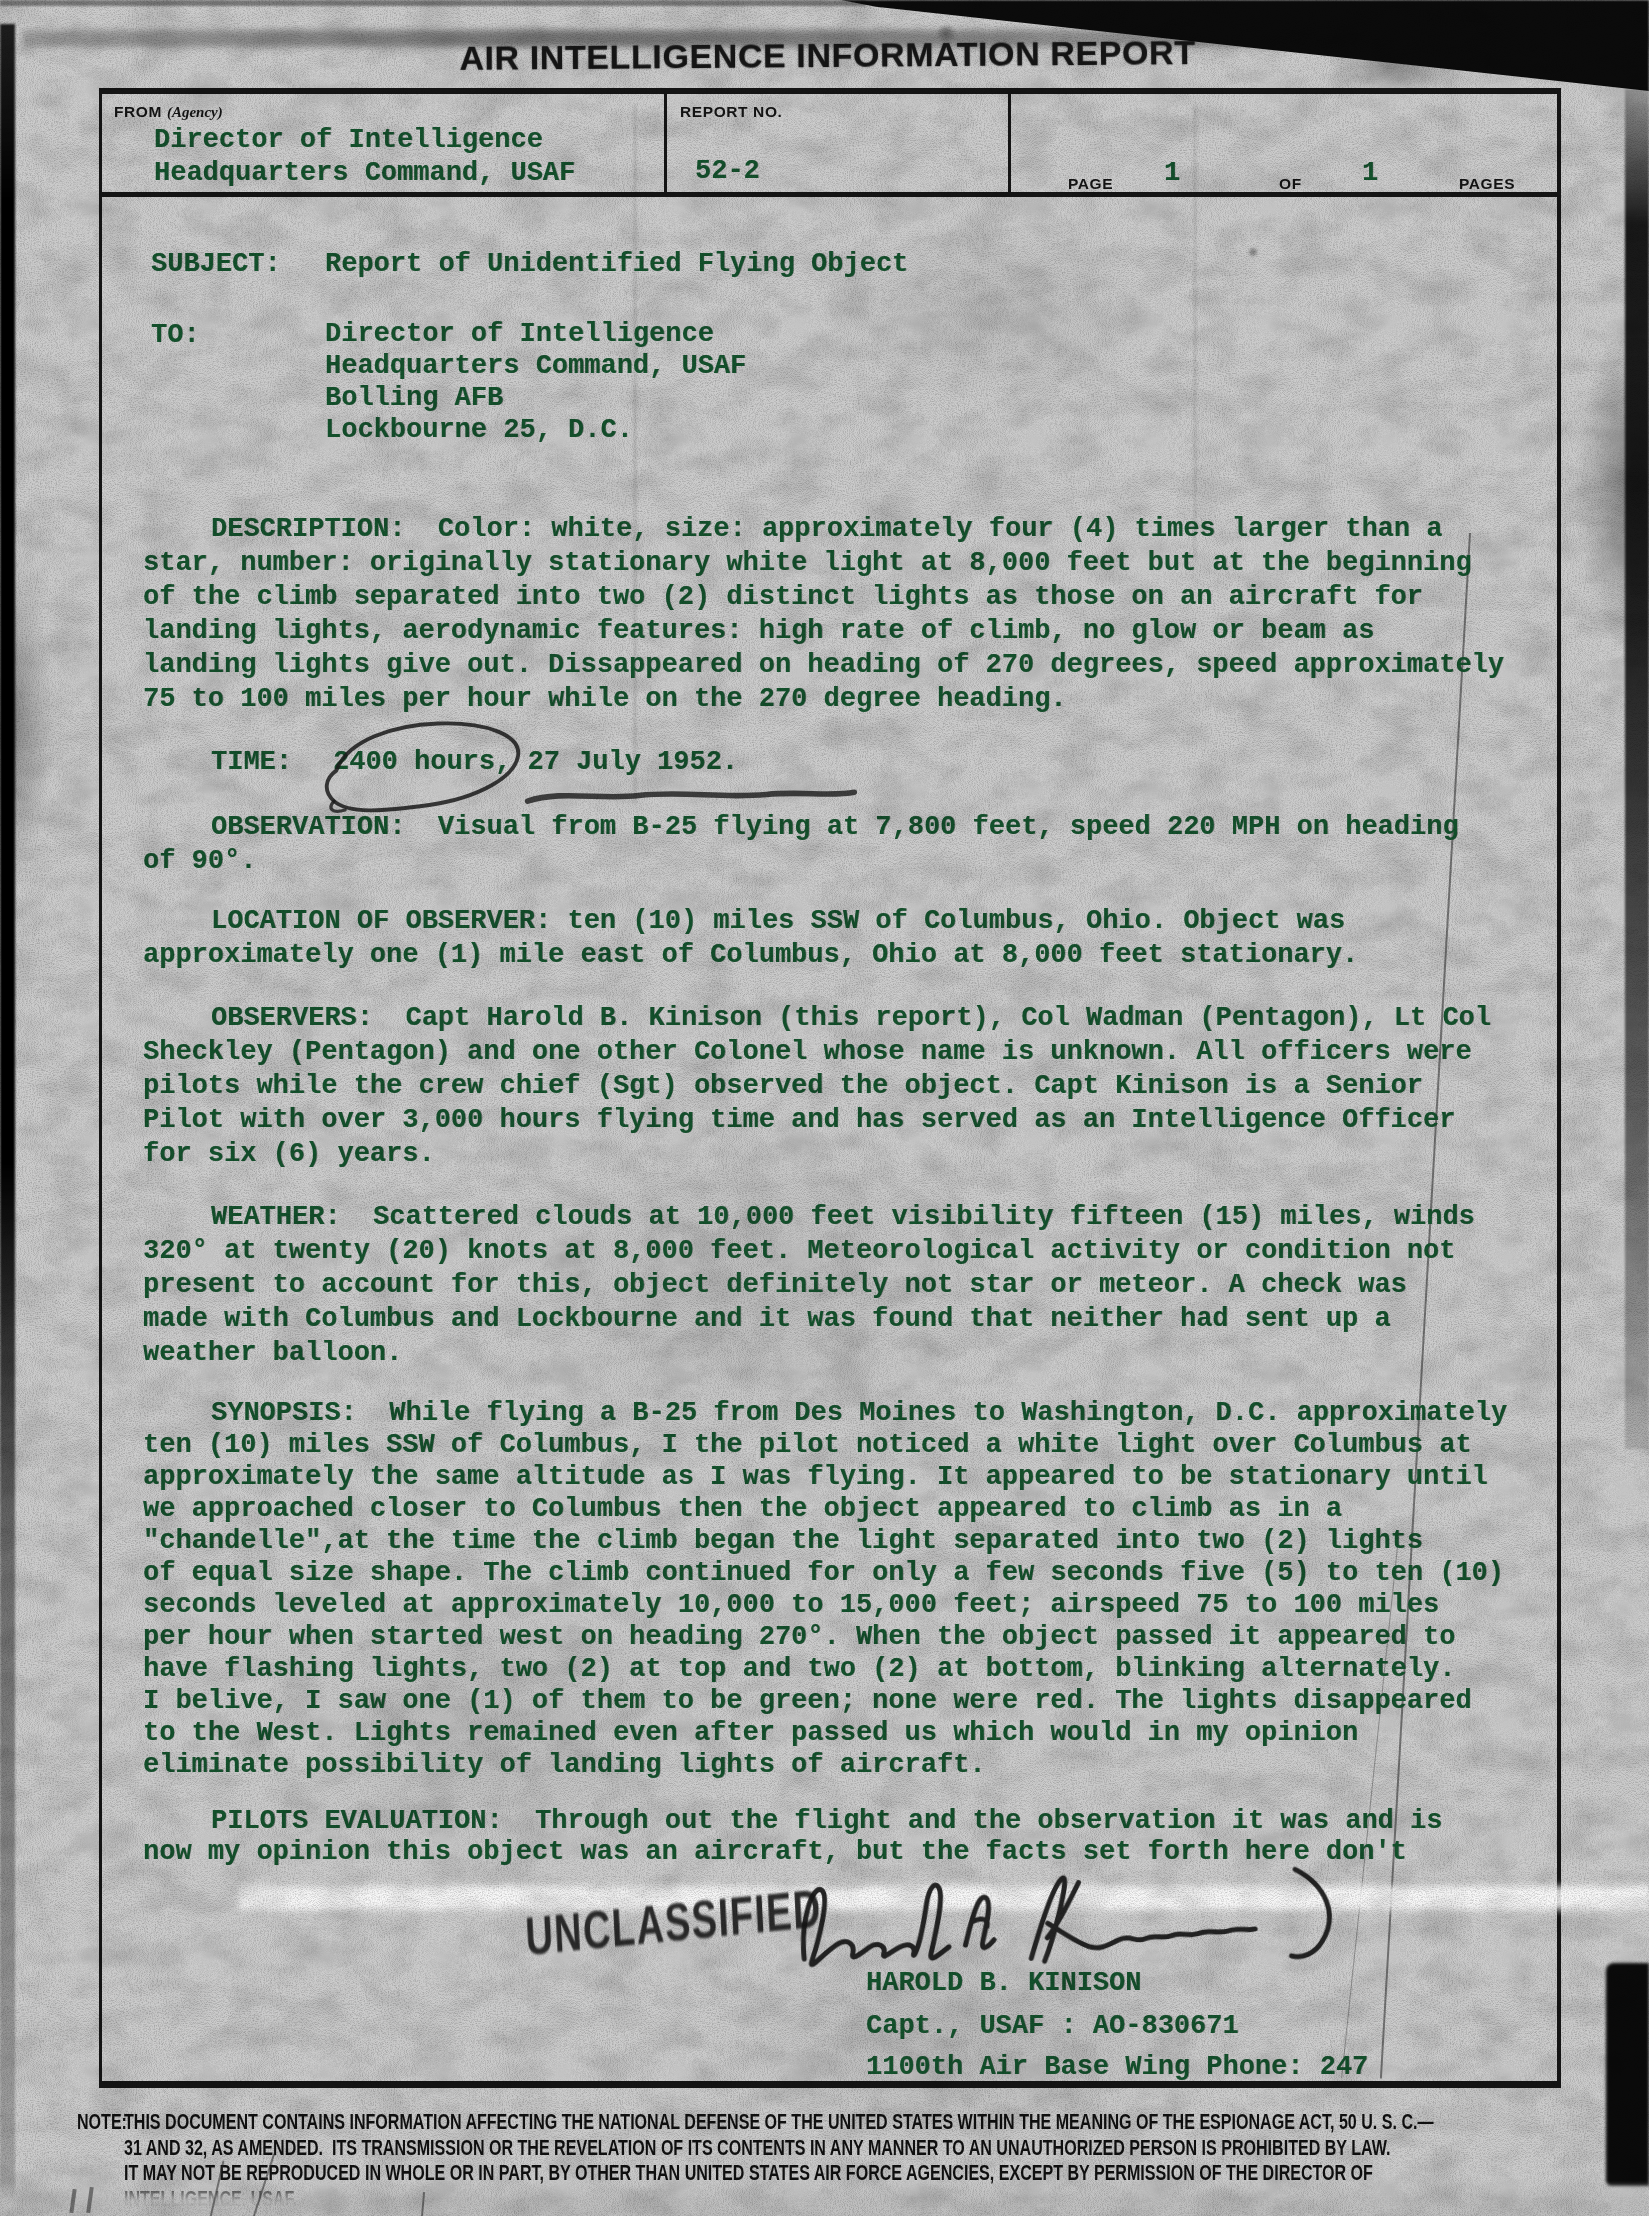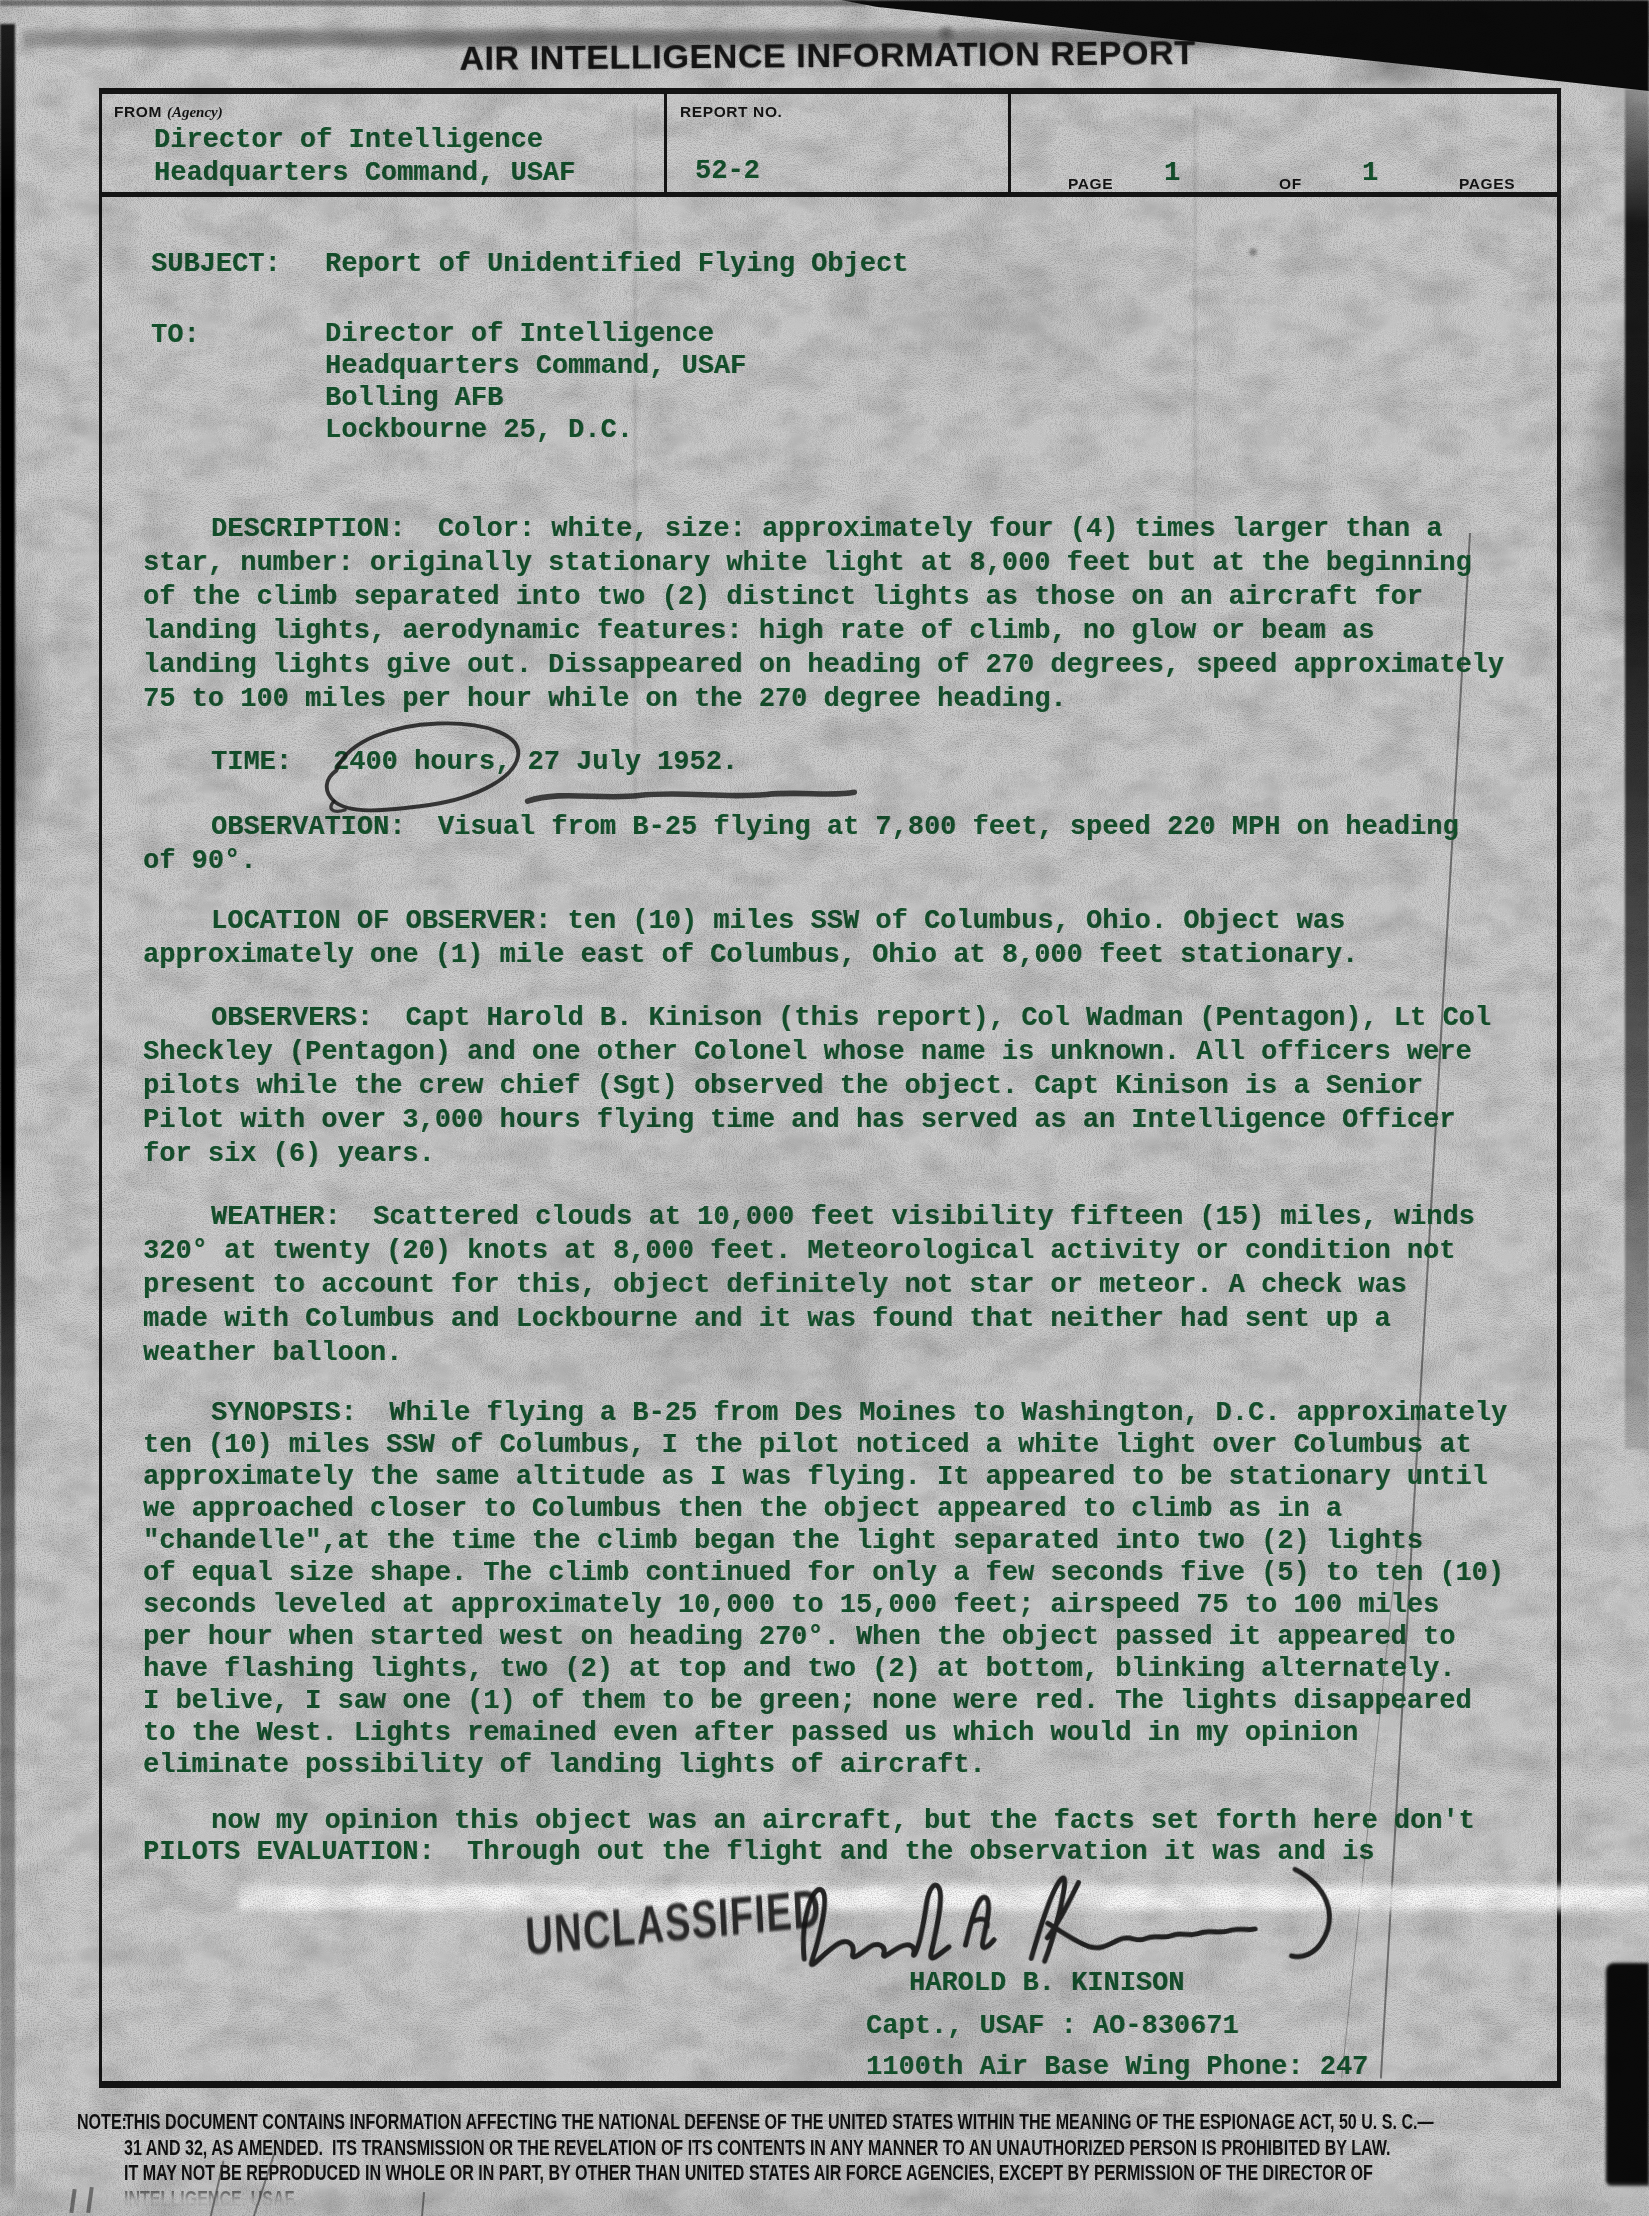--- a/index.html
+++ b/index.html
@@ -155,36 +155,36 @@
   <div class="type para indent" style="left:143px;top:810px;"><div class="tline">OBSERVATION:  Visual from B-25 flying at 7,800 feet, speed 220 MPH on heading</div><div class="tline">of 90°.</div></div>
 
   <div class="type para indent" style="left:143px;top:904px;"><div class="tline">LOCATION OF OBSERVER: ten (10) miles SSW of Columbus, Ohio. Object was</div><div class="tline">approximately one (1) mile east of Columbus, Ohio at 8,000 feet stationary.</div></div>
 
   <div class="type para indent" style="left:143px;top:1001px;"><div class="tline">OBSERVERS:  Capt Harold B. Kinison (this report), Col Wadman (Pentagon), Lt Col</div><div class="tline">Sheckley (Pentagon) and one other Colonel whose name is unknown. All officers were</div><div class="tline">pilots while the crew chief (Sgt) observed the object. Capt Kinison is a Senior</div><div class="tline">Pilot with over 3,000 hours flying time and has served as an Intelligence Officer</div><div class="tline">for six (6) years.</div></div>
 
   <div class="type para indent" style="left:143px;top:1200px;"><div class="tline">WEATHER:  Scattered clouds at 10,000 feet visibility fifteen (15) miles, winds</div><div class="tline">320° at twenty (20) knots at 8,000 feet. Meteorological activity or condition not</div><div class="tline">present to account for this, object definitely not star or meteor. A check was</div><div class="tline">made with Columbus and Lockbourne and it was found that neither had sent up a</div><div class="tline">weather balloon.</div></div>
 
   <div class="type para indent" style="left:143px;top:1397px;line-height:32px;"><div class="tline">SYNOPSIS:  While flying a B-25 from Des Moines to Washington, D.C. approximately</div><div class="tline">ten (10) miles SSW of Columbus, I the pilot noticed a white light over Columbus at</div><div class="tline">approximately the same altitude as I was flying. It appeared to be stationary until</div><div class="tline">we approached closer to Columbus then the object appeared to climb as in a</div><div class="tline">"chandelle",at the time the climb began the light separated into two (2) lights</div><div class="tline">of equal size shape. The climb continued for only a few seconds five (5) to ten (10)</div><div class="tline">seconds leveled at approximately 10,000 to 15,000 feet; airspeed 75 to 100 miles</div><div class="tline">per hour when started west on heading 270°. When the object passed it appeared to</div><div class="tline">have flashing lights, two (2) at top and two (2) at bottom, blinking alternately.</div><div class="tline">I belive, I saw one (1) of them to be green; none were red. The lights disappeared</div><div class="tline">to the West. Lights remained even after passed us which would in my opinion</div><div class="tline">eliminate possibility of landing lights of aircraft.</div></div>
 
-  <div class="type para indent" style="left:143px;top:1806px;line-height:31px;"><div class="tline">now my opinion this object was an aircraft, but the facts set forth here don't</div><div class="tline">PILOTS EVALUATION:  Through out the flight and the observation it was and is</div></div>
+  <div class="type para indent" style="left:143px;top:1806px;line-height:31px;"><div class="tline">PILOTS EVALUATION:  Through out the flight and the observation it was and is</div><div class="tline">now my opinion this object was an aircraft, but the facts set forth here don't</div></div>
 
   <div class="art white-streak"></div>
 
   <div class="stamp">UNCLASSIFIED</div>
 
   <svg class="sig-svg" width="627" height="119" viewBox="0 0 1130 215" style="transform:rotate(-2deg);">
     <g fill="none" stroke="#161616" stroke-width="9" stroke-linecap="round" stroke-linejoin="round" opacity=".92">
       <path d="M 60,165 C 55,95 80,30 96,42 C 110,54 88,130 74,168 C 66,190 92,158 118,142 C 140,128 152,142 148,158 C 144,172 160,160 178,148 C 196,137 208,148 204,160 C 200,172 216,158 232,150 C 252,140 262,150 258,162 C 255,172 268,162 284,74 C 290,42 302,32 308,46 C 316,64 298,130 290,160 C 284,182 300,168 322,152"></path>
       <path d="M 352,150 C 368,92 380,58 392,66 C 402,74 392,112 384,142 C 378,164 392,156 404,142 M 366,108 C 382,100 396,104 392,118"></path>
       <path d="M 470,178 C 492,110 516,48 530,36 C 540,28 534,60 522,102 C 512,138 500,170 494,184 M 560,44 C 538,86 516,124 500,142 M 502,116 C 524,130 552,152 574,160 C 600,170 618,152 636,148 C 654,144 660,156 676,150 C 696,142 706,152 724,146 C 744,139 754,149 772,144 C 796,136 808,146 826,141 C 848,134 858,143 876,139"></path>
       <path d="M 952,34 C 1006,64 1028,118 996,166 C 982,188 958,196 940,190"></path>
     </g>
   </svg>
 
-  <div class="type" style="left:866px;top:1966px;margin-left:43px;">HAROLD B. KINISON</div>
+  <div class="type" style="left:866px;top:1966px;">HAROLD B. KINISON</div>
   <div class="type" style="left:866px;top:2009px;">Capt., USAF : AO-830671</div>
   <div class="type" style="left:866px;top:2050px;">1100th Air Base Wing Phone: 247</div>
 
   <div class="foot" style="left:77px;top:2109px;">NOTE:</div>
   <div class="foot" style="left:124px;top:2109px;"><div class="tline">THIS DOCUMENT CONTAINS INFORMATION AFFECTING THE NATIONAL DEFENSE OF THE UNITED STATES WITHIN THE MEANING OF THE ESPIONAGE ACT, 50 U. S. C.—</div><div class="tline">31 AND 32, AS AMENDED.  ITS TRANSMISSION OR THE REVELATION OF ITS CONTENTS IN ANY MANNER TO AN UNAUTHORIZED PERSON IS PROHIBITED BY LAW.</div><div class="tline">IT MAY NOT BE REPRODUCED IN WHOLE OR IN PART, BY OTHER THAN UNITED STATES AIR FORCE AGENCIES, EXCEPT BY PERMISSION OF THE DIRECTOR OF</div><div class="tline">INTELLIGENCE, USAF.</div></div>
 
   <div class="art bottom-band"></div>
   <div class="art pencil" style="left:215px;top:2160px;width:2.2px;height:67px;transform:rotate(13deg);"></div>
   <div class="art pencil" style="left:262px;top:2152px;width:1.7px;height:72px;transform:rotate(18deg);"></div>
   <div class="art pencil" style="left:422px;top:2192px;width:2.2px;height:25.5px;transform:rotate(5deg);"></div>

